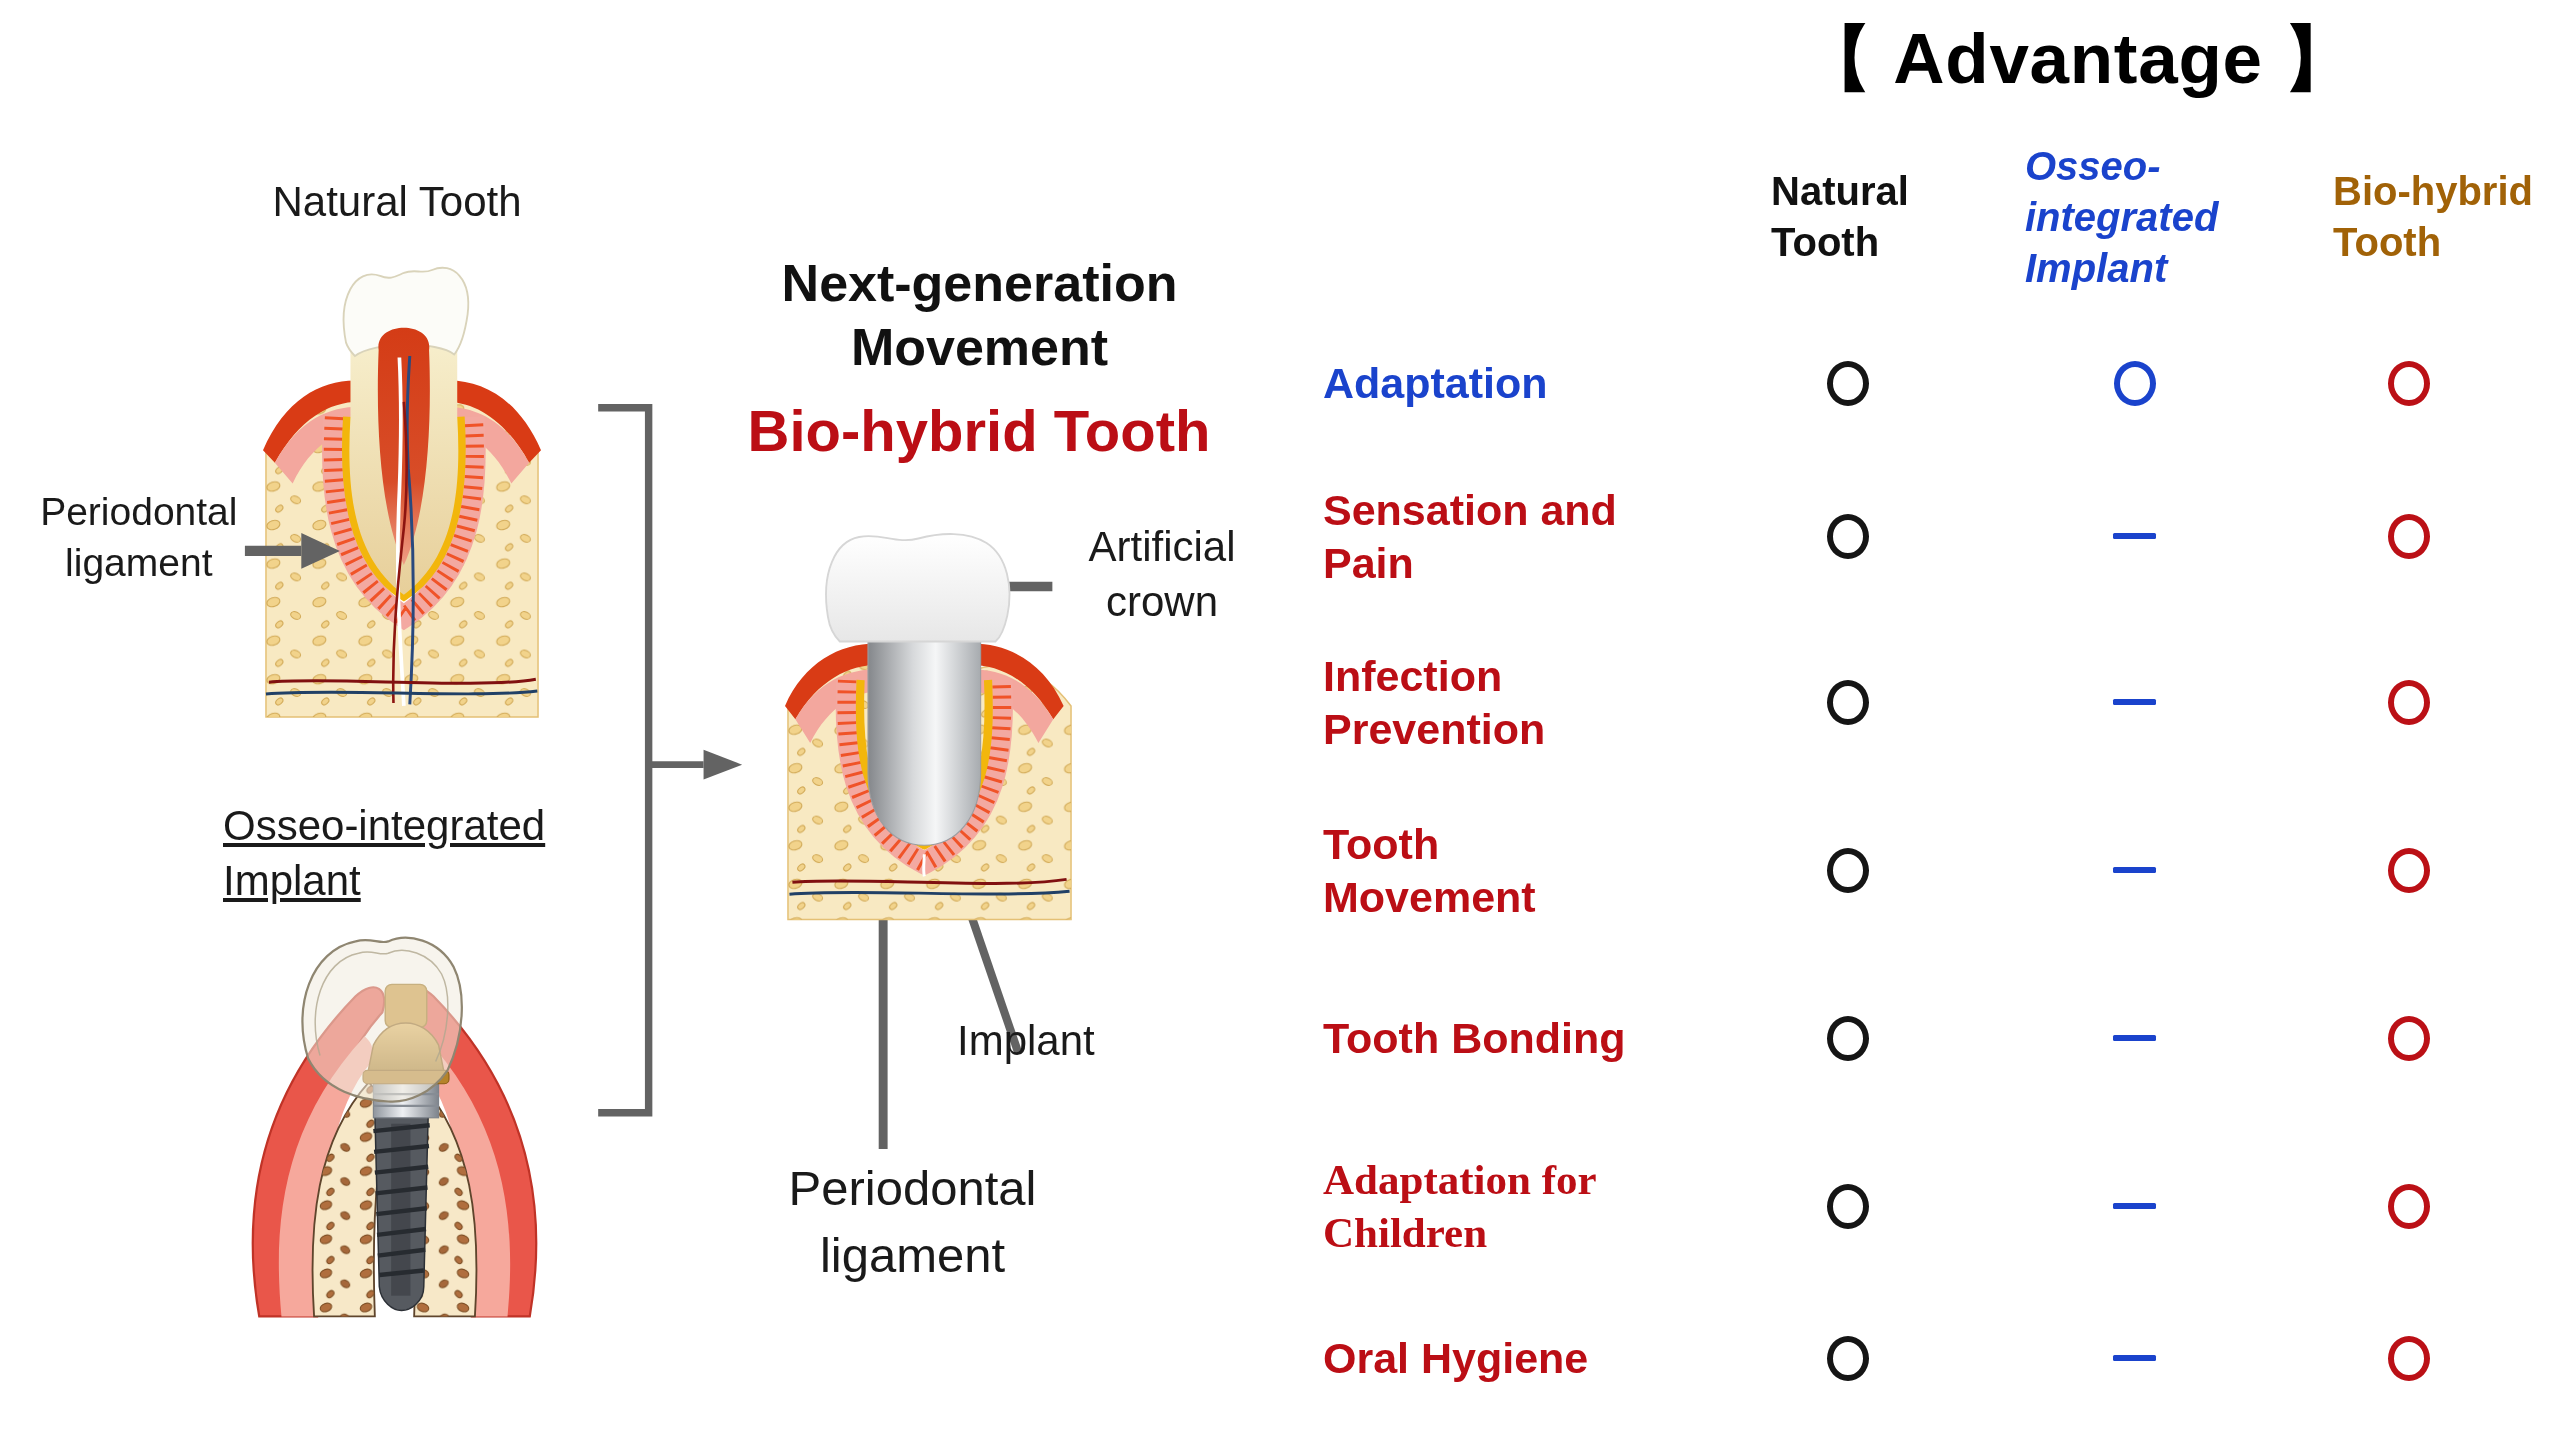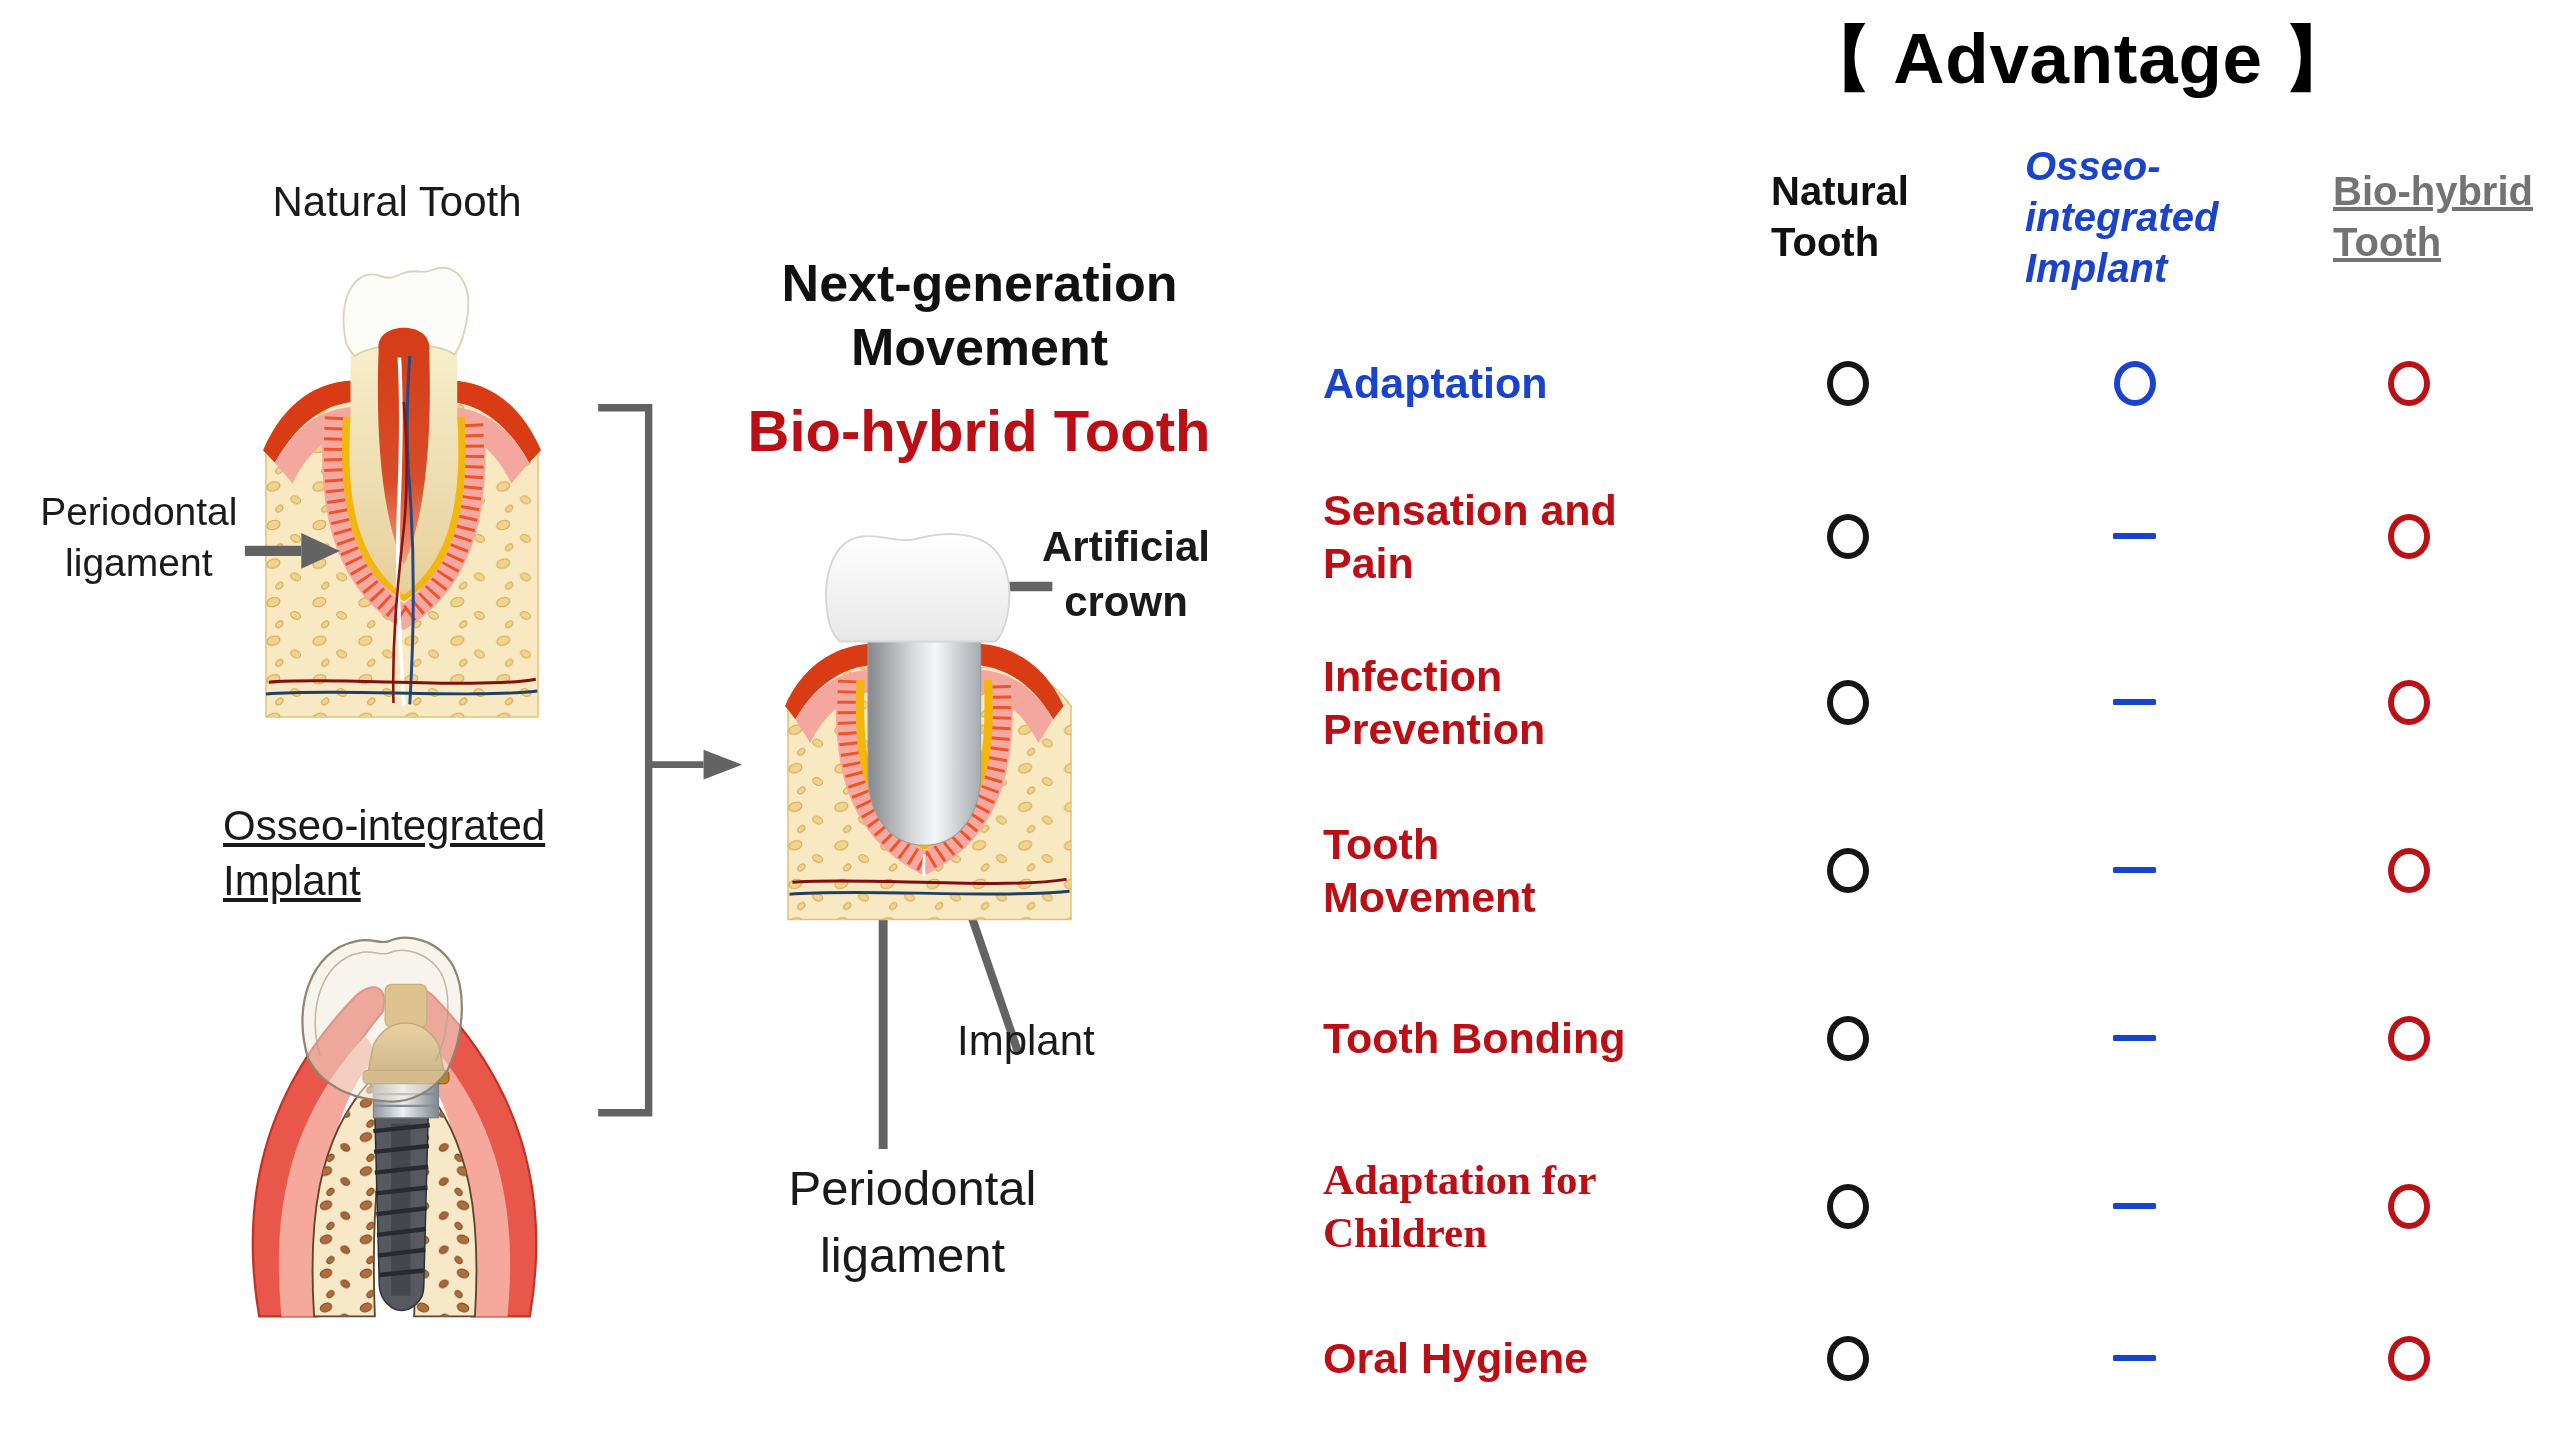--- a/index.html
+++ b/index.html
@@ -10,21 +10,21 @@
   
   .lbl{font-size:42px;line-height:1.3;color:#1a1a1a;}
   .lbl-center{text-align:center;}
   .heading-black{font-size:52px;line-height:1.24;font-weight:700;color:#111;text-align:center;}
   .heading-red{font-size:58px;line-height:1.2;font-weight:700;color:#bb0e15;text-align:center;}
   .big-label{font-size:49px;line-height:1.36;text-align:center;color:#1a1a1a;}
   .adv-title{font-size:71px;font-weight:700;color:#000;text-align:center;letter-spacing:0.7px;}
   .col-head{font-size:40px;line-height:1.28;font-weight:700;}
   .col-head.c-natural{color:#111;}
   .col-head.c-osseo{color:#1a43cc;}
-  .col-head.c-bio{color:#737373;text-decoration:underline;}
+  .col-head.c-bio{color:#a16207;}
   
   .t-row{position:absolute;left:1323px;width:1247px;height:171px;display:flex;align-items:center;transform:translateY(-50%);}
   .row-label{width:445px;font-size:43px;line-height:1.22;font-weight:700;color:#bb0e15;}
   .row-label.accent-blue{color:#1a43cc;}
   .cell{position:absolute;width:45px;height:49px;top:50%;transform:translateY(-50%);
         display:flex;align-items:center;justify-content:center;}
   .col-0{color:#151515;}
   .col-1{color:#1a43cc;}
   .col-2{color:#bb1016;}
   .sym-circle::before{content:"";display:block;width:30px;height:33px;border:6.7px solid currentColor;border-radius:50%;}
@@ -213,21 +213,21 @@
       <path d="M188,470 C186,460 188,448 188,440" stroke="#ffffff" stroke-width="4"></path>
       <path d="M10,478 C90,470 290,488 380,474" stroke="#801010" stroke-width="4"></path>
       <path d="M6,494 C100,486 280,500 384,490" stroke="#214066" stroke-width="4"></path>
     </g>
 
     <path d="M112,150 L264,150 L264,330 C264,390 232,428 188,428 C144,428 112,390 112,330 Z" fill="url(#bh-impl)" stroke="#9a9da1" stroke-width="1.5"></path>
 
     <path d="M58,120 C48,60 68,18 100,12 C130,6 150,22 180,14 C210,6 246,4 272,20 C300,38 308,80 300,118 C296,136 290,148 284,153 L74,153 C66,145 60,133 58,120 Z" fill="url(#bh-crown)" stroke="#d6d6d6" stroke-width="2.5"></path>
   </svg>
 
-  <div class="abs lbl lbl-center pre" style="left:998px;top:520px;width:256px;font-weight:bold;">Artificial
+  <div class="abs lbl lbl-center pre" style="left:1034px;top:520px;width:256px;">Artificial
 crown</div>
 
   <div class="abs lbl" style="left:957px;top:1014px;width:223px;">Implant</div>
 
   <div class="abs big-label pre" style="left:742px;top:1155px;width:341px;">Periodontal
 ligament</div>
 
   <div class="abs adv-title" style="left:1744px;top:12px;width:668px;">【 Advantage 】</div>
 
   <div class="abs col-head c-natural pre" style="left:1771px;top:166px;width:223px;">Natural

